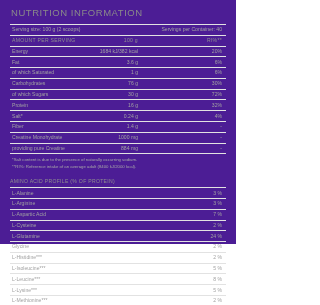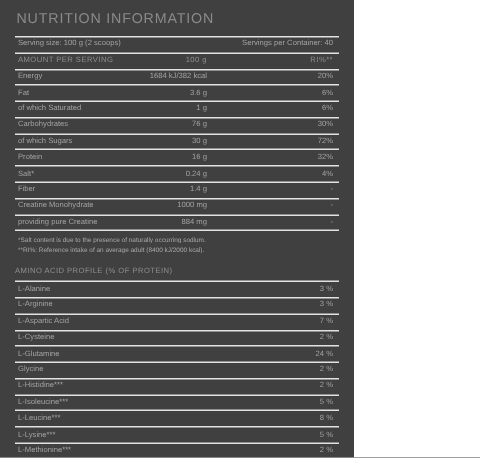--- a/index.html
+++ b/index.html
@@ -9,24 +9,24 @@
   }
   body {
     width: 236px;
     height: 305px;
     font-family: "Liberation Sans", sans-serif;
     color: #8b8b8b;
     overflow: hidden;
   }
   .label {
     width: 236px;
-    height: 305px;
+    height: 244px;
     box-sizing: border-box;
     padding: 7px 10px 0 10px;
-    background: #404040;
+    background: #4c1d95;
   }
   .title {
     font-size: 9.5px;
     letter-spacing: 0.55px;
     color: #8a8a8a;
     font-weight: 400;
     margin: 0 0 6px 1px;
     white-space: nowrap;
   }
   table {

